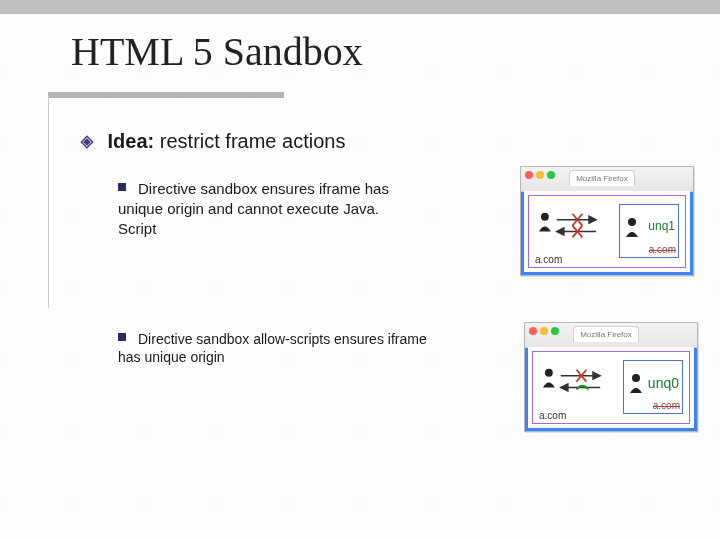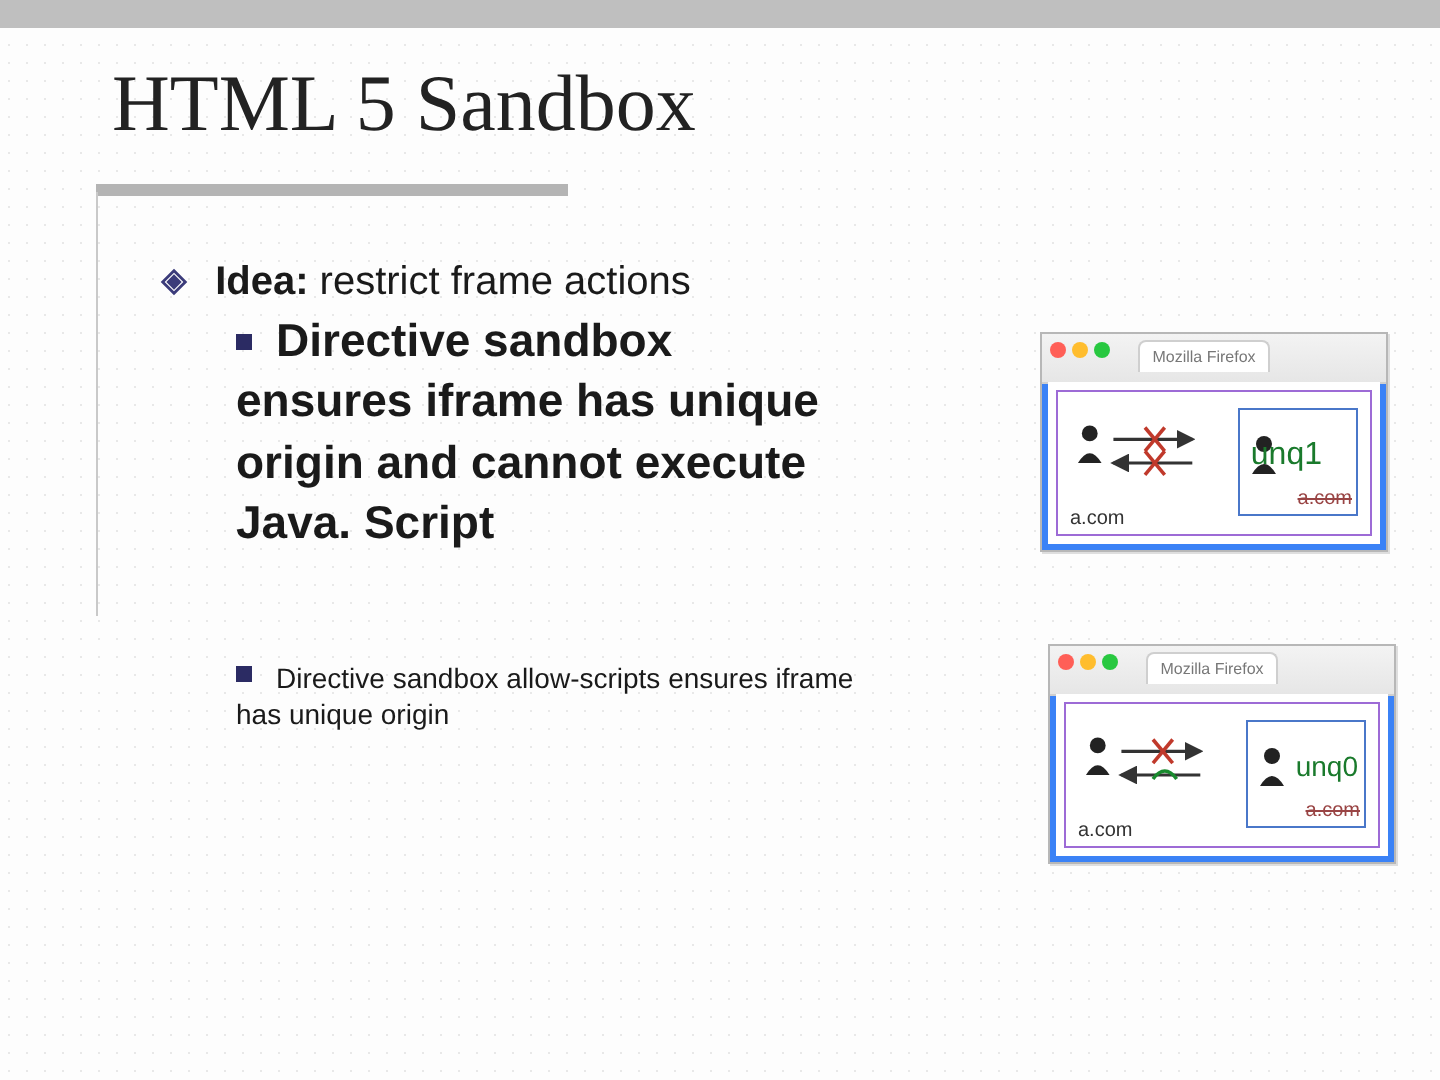--- a/index.html
+++ b/index.html
@@ -17,21 +17,21 @@
     background-image:radial-gradient(circle,#d6d6d6 0.6px,transparent 0.6px);
     background-size:9px 9px;
     opacity:.55;
   }
   
   .topbar{
     position:absolute;top:0;left:0;right:0;height:14px;
     background:#bfbfbf;
   }
   .title{
-    position:absolute;left:56px;top:28px;
+    position:absolute;left:71px;top:28px;
     font-family:Georgia, "Times New Roman", serif;
     font-size:40px;
     font-weight:400;
     color:#222;
   }
   .rule{
     position:absolute;left:48px;top:92px;
     width:236px;height:0;
     border-top:6px solid #b4b4b4;
   }
@@ -41,22 +41,22 @@
   }
   .content{
     position:absolute;left:80px;top:128px;width:560px;
   }
   .dbullet{
     display:inline-block;width:14px;height:14px;margin-right:8px;vertical-align:-1px;
   }
   .idea-line{font-size:20px;line-height:1.35}
   .idea-line b{font-weight:700}
   .sub{
-    margin-top:0;margin-left:38px;width:300px;
-    font-size:23px;line-height:1.32;font-weight:bold;
+    margin-top:24px;margin-left:38px;width:300px;
+    font-size:15px;line-height:1.32;
   }
   .sub2{
     position:absolute;left:118px;top:330px;width:320px;
     font-size:14px;line-height:1.32;
   }
   .sq{
     display:inline-block;width:8px;height:8px;background:#2b2b63;margin-right:12px;vertical-align:3px;
   }
   
   .mock{
@@ -152,21 +152,21 @@
             </marker>
           </defs>
       </svg>
       <div class="innerf">
         <svg width="100%" height="100%" viewBox="0 0 58 52" style="position:absolute;inset:0">
           <g transform="translate(6,12)">
             <circle cx="6" cy="5" r="4" fill="#222"></circle>
               <path d="M0 20 q6 -10 12 0 z" fill="#222"></path>
           </g>
         </svg>
-        <div style="position:absolute;right:17px;top:14px;font-size:16px;color:#1a7a2c">unq1</div>
+        <div style="position:absolute;right:3px;top:14px;font-size:12px;color:#1a7a2c">unq1</div>
         <div style="position:absolute;right:2px;bottom:2px;font-size:10px;color:#944;text-decoration:line-through">a.com</div>
       </div>
       <div class="labelP" style="position:absolute;left:6px;bottom:2px">a.com</div>
     </div>
   </div>
 </div>
 
 <div id="mock2" class="mock">
   <div class="chrome">
     <div class="wbtns">

